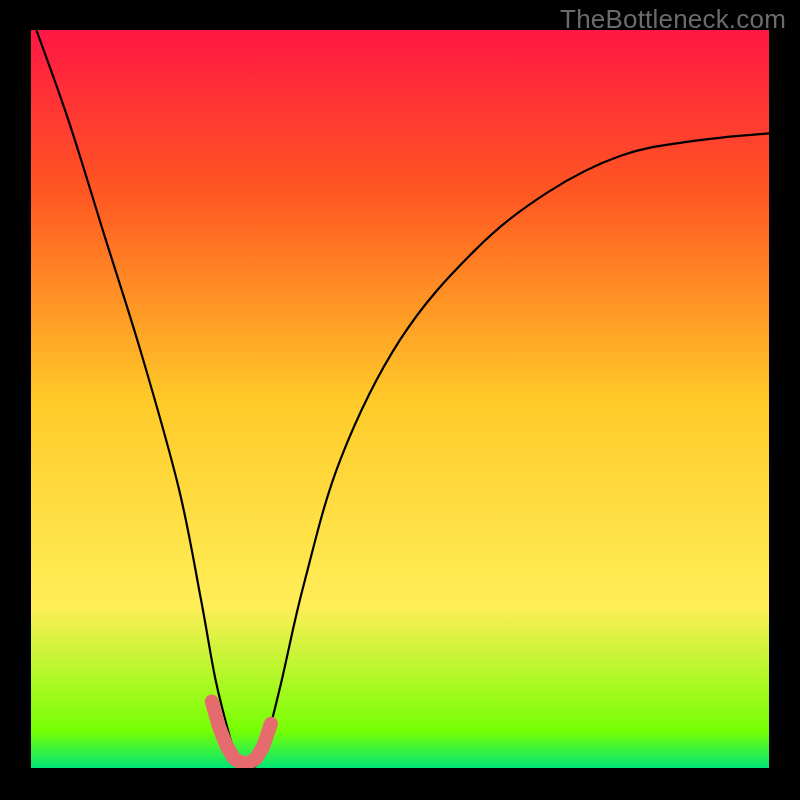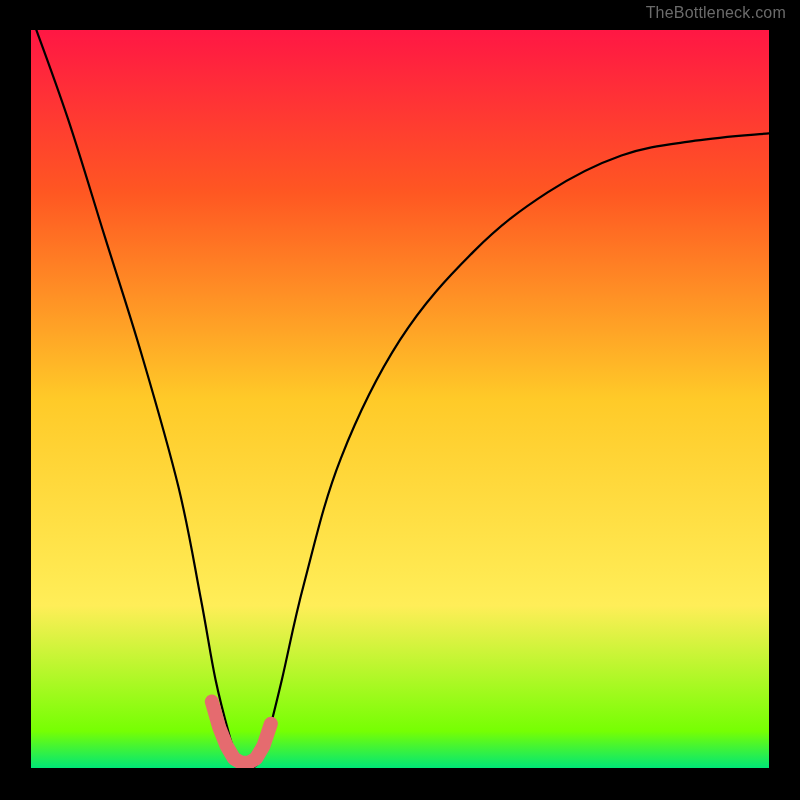--- a/index.html
+++ b/index.html
@@ -17,21 +17,21 @@
     left: 0;
     width: 800px;
     height: 800px;
     background: #000;
   }
   .watermark {
     position: absolute;
     top: 4px;
     right: 14px;
     color: #6b6b6b;
-    font-size: 16px;
+    font-size: 26px;
     letter-spacing: 0.2px;
     font-weight: 500;
     user-select: none;
   }
   svg {
     position: absolute;
     top: 0;
     left: 0;
   }
 </style>

